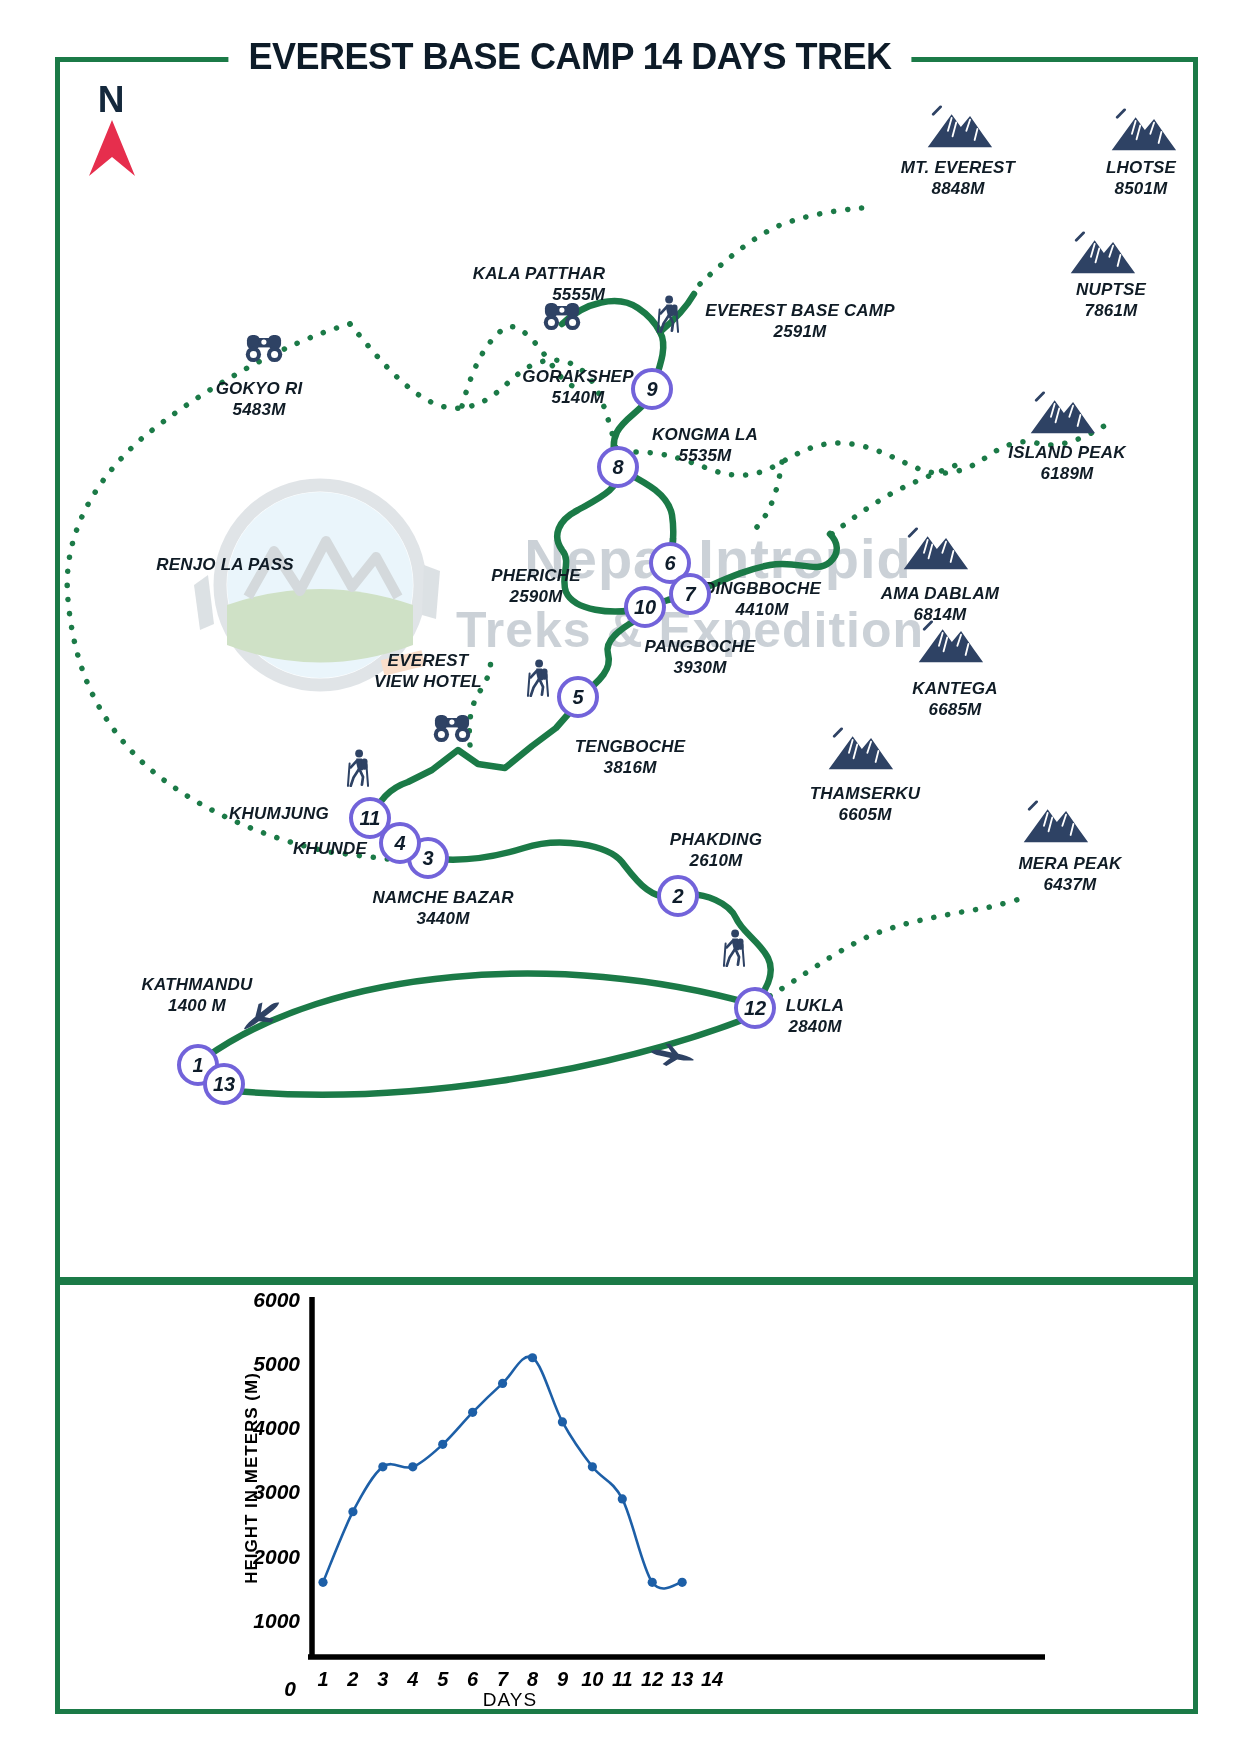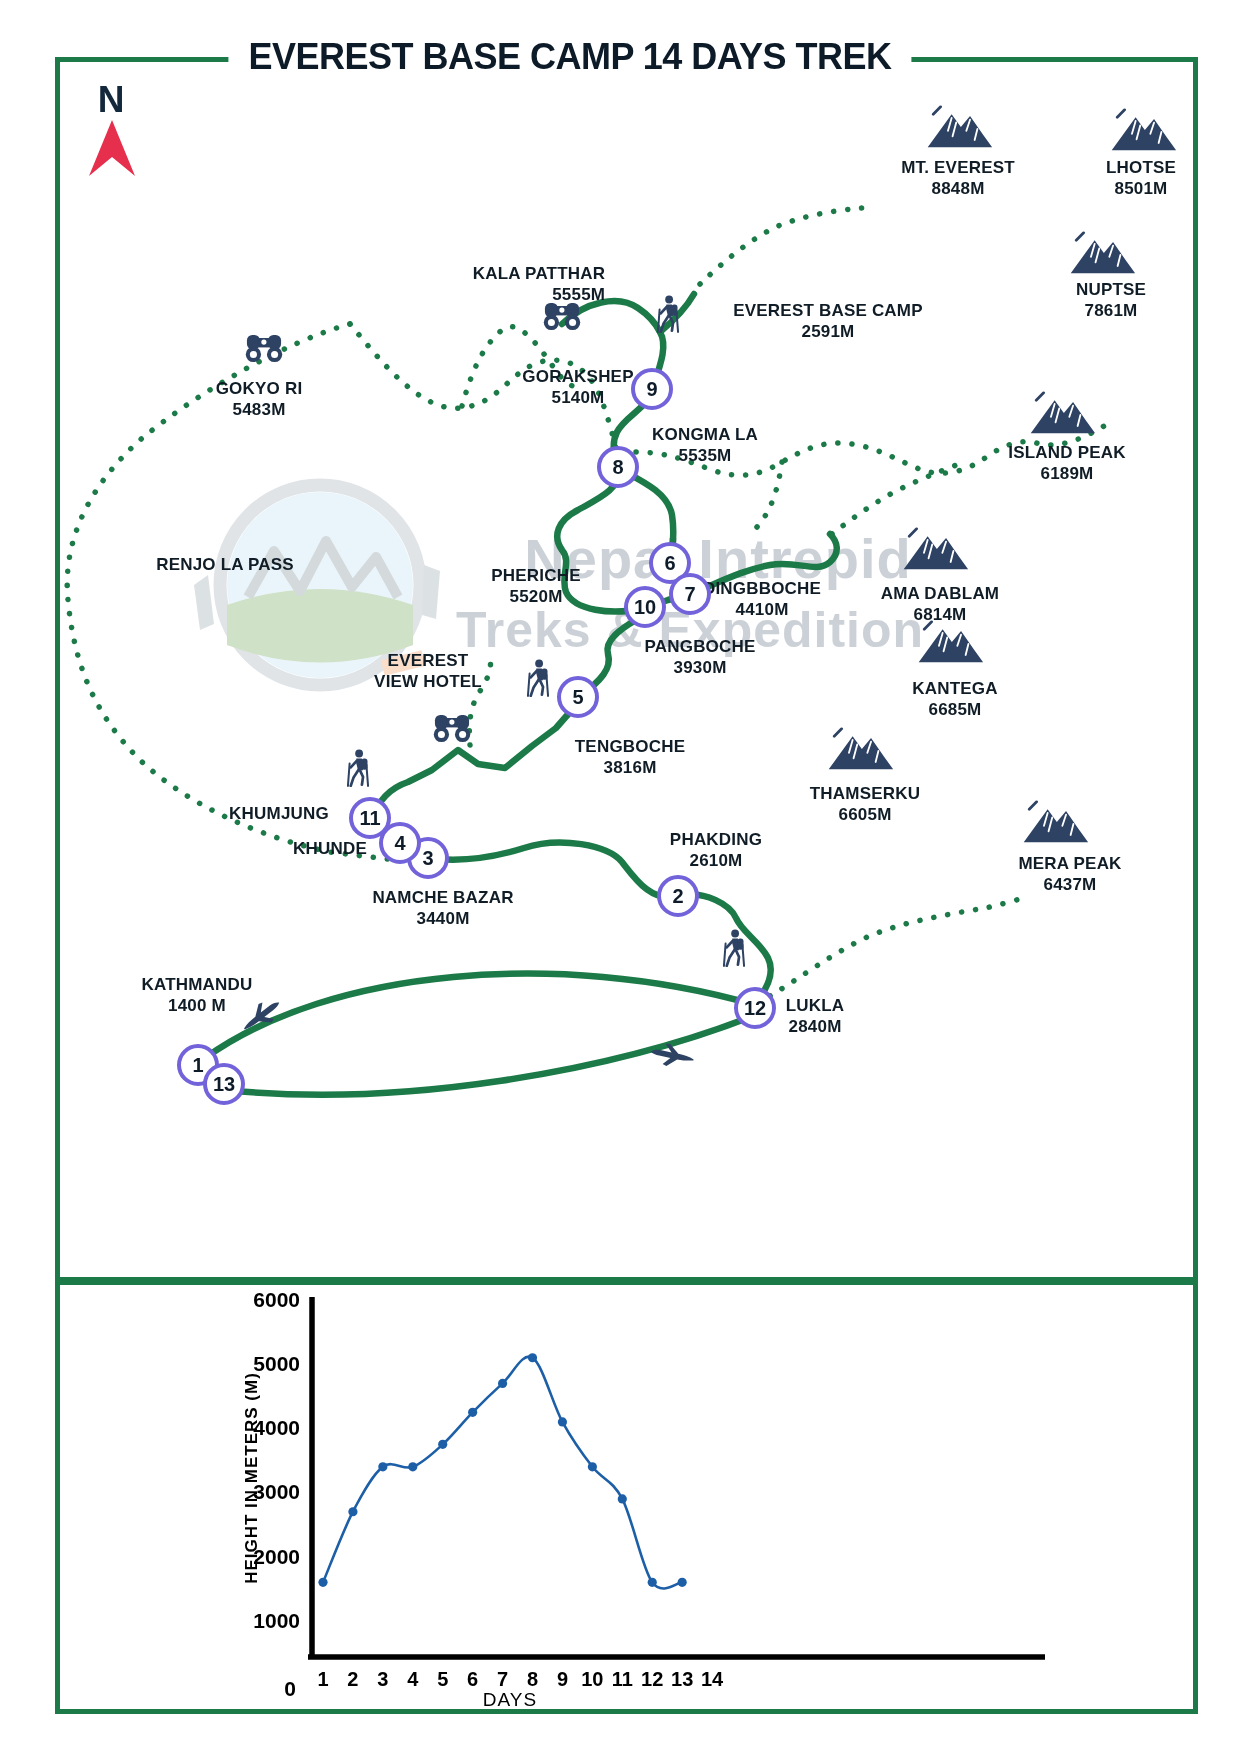--- a/index.html
+++ b/index.html
@@ -4,21 +4,21 @@
 <style>
   html,body{margin:0;padding:0;background:#ffffff;}
   #stage{position:relative;width:1240px;height:1754px;background:#ffffff;overflow:hidden;
          font-family:"Liberation Sans",sans-serif;}
   .map-border{position:absolute;left:55px;top:57px;width:1143px;height:1657px;
               border:5px solid #1b7a47;box-sizing:border-box;z-index:1;}
   #watermark-layer{position:absolute;left:0;top:0;width:1240px;height:1754px;z-index:2;}
   .wm{position:absolute;color:#94a1ac;opacity:.48;font-weight:700;white-space:nowrap;
       transform:translate(-50%,-50%);letter-spacing:1px;}
   #map-svg{position:absolute;left:0;top:0;z-index:3;}
-  #labels{position:absolute;left:0;top:0;width:1240px;height:1386px;z-index:4;pointer-events:none;}
+  #labels{position:absolute;left:0;top:0;width:1240px;height:1386px;z-index:4;pointer-events:none;font-style:italic;}
   .lbl{position:absolute;transform:translate(-50%,0);text-align:center;font-weight:700;
        font-size:17px;line-height:21px;color:#101c26;white-space:nowrap;letter-spacing:.2px;}
   .wp{position:absolute;width:42px;height:42px;border-radius:50%;border:4px solid #7263da;
       background:#fff;color:#0e1c2a;display:flex;align-items:center;justify-content:center;
       font-size:20px;font-weight:700;transform:translate(-50%,-50%);box-sizing:border-box;}
   .tick{position:absolute;font-weight:700;color:#000;font-size:20px;transform:translate(-50%,-50%);}
   .ytick{position:absolute;font-weight:700;color:#000;font-size:21px;transform:translate(-100%,-50%);}
   #page-title{position:absolute;left:570px;top:36px;transform:translateX(-50%);z-index:5;
       background:#fff;padding:0 20px;font-size:36px;font-weight:700;color:#0d1b28;
       letter-spacing:-.5px;white-space:nowrap;}
@@ -185,38 +185,38 @@
         <div>6437M</div>
       </div>
       <div class="lbl" style="left: 539px; top: 263px; text-align: right;">
         <div>KALA PATTHAR</div>
         <div>5555M</div>
       </div>
       <div class="lbl" style="left: 578px; top: 366px;">
         <div>GORAKSHEP</div>
         <div>5140M</div>
       </div>
-      <div class="lbl" style="left: 800px; top: 300px; margin-left: 28px;">
+      <div class="lbl" style="left: 800px; top: 300px;">
         <div>EVEREST BASE CAMP</div>
         <div>2591M</div>
       </div>
       <div class="lbl" style="left: 705px; top: 424px;">
         <div>KONGMA LA</div>
         <div>5535M</div>
       </div>
       <div class="lbl" style="left: 259px; top: 378px;">
         <div>GOKYO RI</div>
         <div>5483M</div>
       </div>
       <div class="lbl" style="left: 225px; top: 554px;">
         <div>RENJO LA PASS</div>
       </div>
       <div class="lbl" style="left: 536px; top: 551px; margin-top: 14px;">
         <div>PHERICHE</div>
-        <div>5520M</div>
+        <div>2590M</div>
       </div>
       <div class="lbl" style="left: 762px; top: 578px;">
         <div>DINGBBOCHE</div>
         <div>4410M</div>
       </div>
       <div class="lbl" style="left: 700px; top: 636px;">
         <div>PANGBOCHE</div>
         <div>3930M</div>
       </div>
       <div class="lbl" style="left: 428px; top: 650px;">

